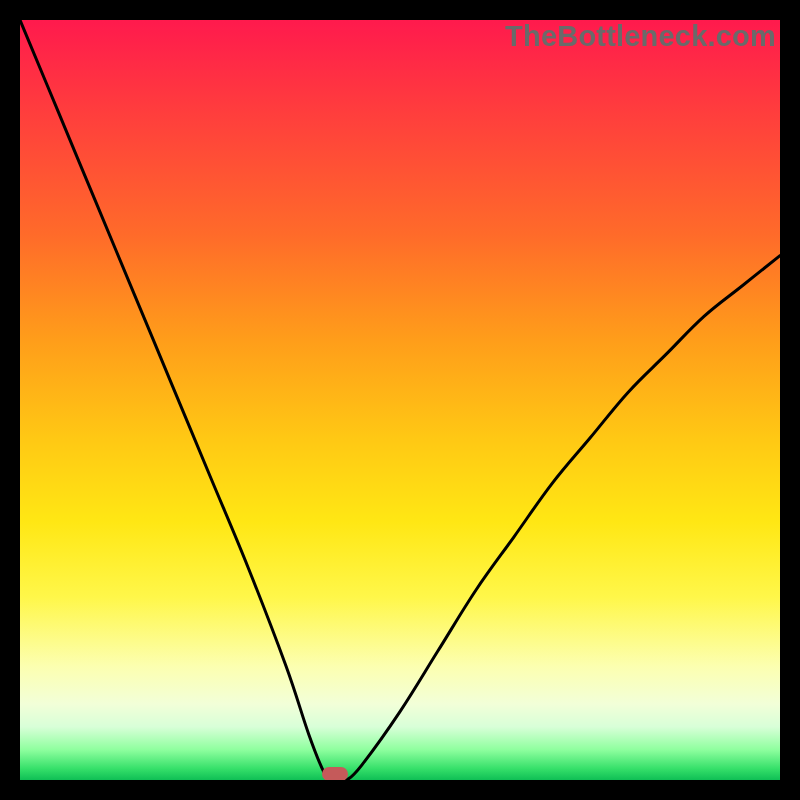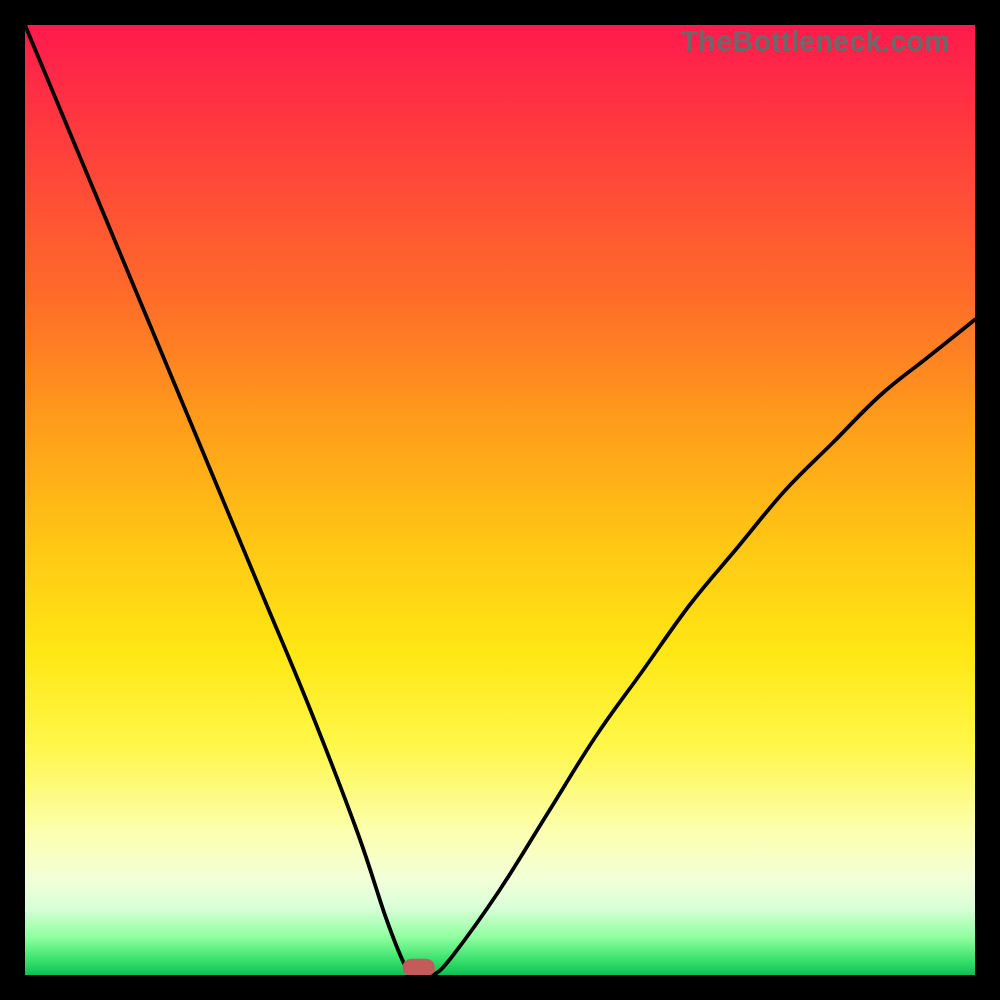--- a/index.html
+++ b/index.html
@@ -45,22 +45,22 @@
       #f2ffd8 90%,
       #d8ffd8 93%,
       #8fff9f 96%,
       #36e06a 98.5%,
       #0fbf55 100%
     );
   }
   .watermark {
     position: absolute;
     top: 0px;
-    right: 20px;
-    font-size: 23px;
+    right: 4px;
+    font-size: 29px;
     font-weight: 600;
     color: #6a6a6a;
     letter-spacing: 0.2px;
     z-index: 5;
     margin-left: 20px;
   }
   svg.curve {
     position: absolute;
     left: 0;
     top: 0;

